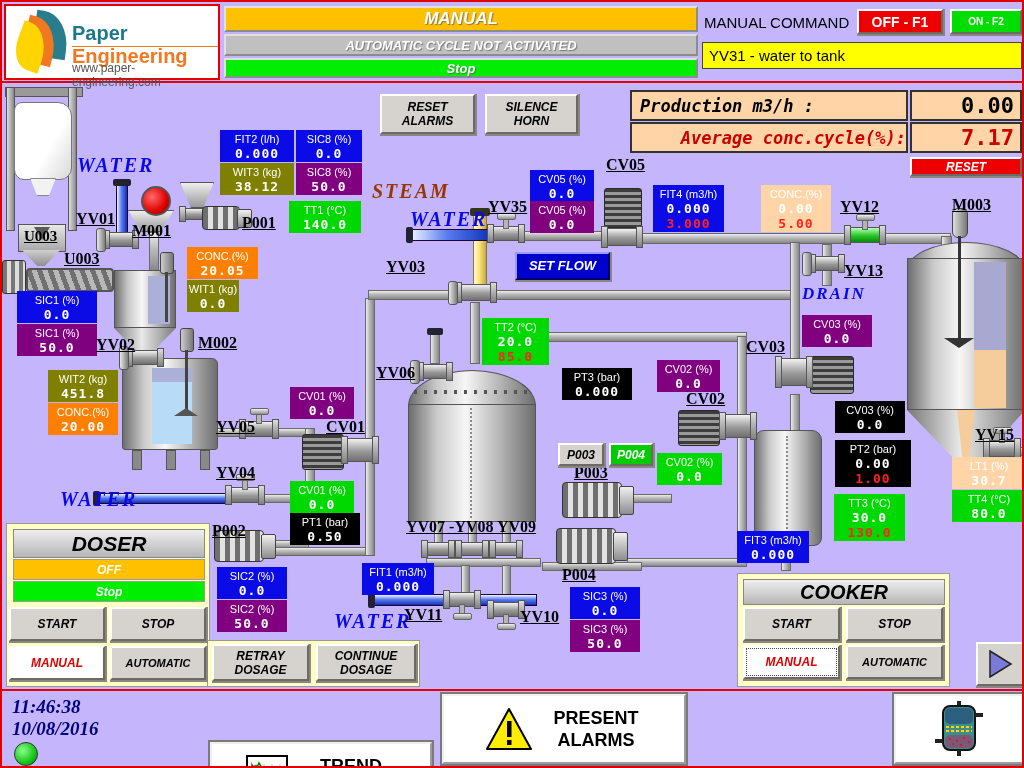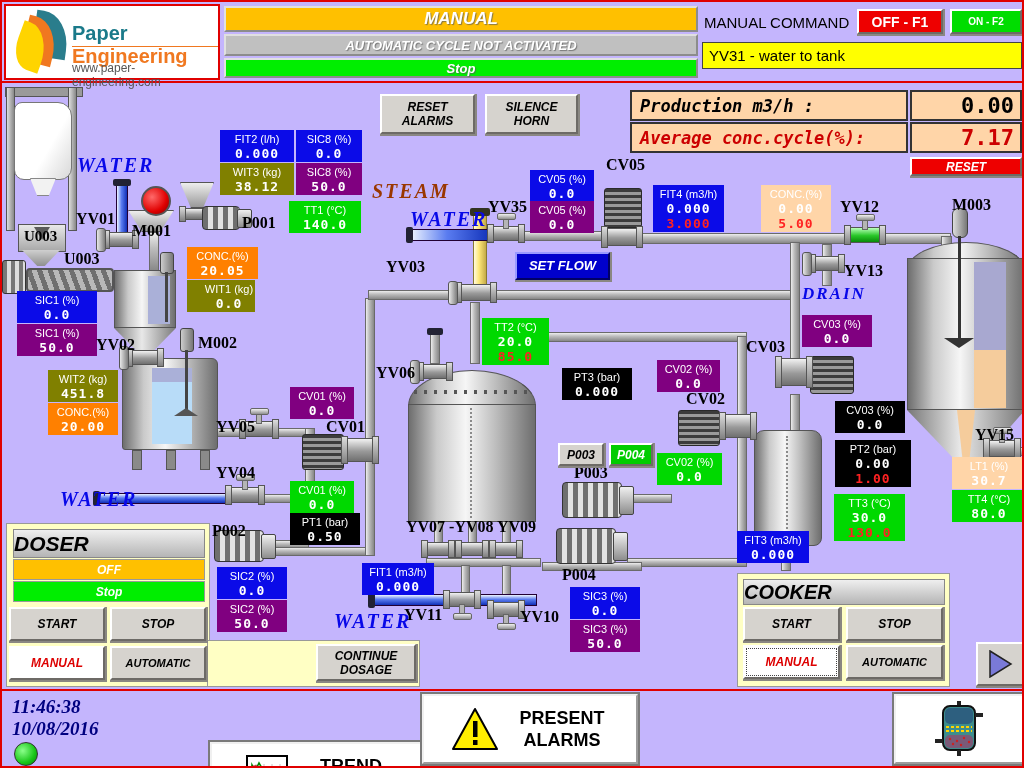--- a/index.html
+++ b/index.html
@@ -27,31 +27,31 @@
   
   .tank{position:absolute;background:linear-gradient(90deg,#6e6e6e,#cacaca 22%,#f6f6f6 45%,#bfbfbf 68%,#6e6e6e);border:1px solid #555;box-sizing:border-box;}
   .dome{border-radius:50% 50% 0 0 / 100% 100% 0 0;}
   
   .vbox{position:absolute;color:#fff;text-align:center;padding:2px 0 1px;font-size:11px;line-height:14px;z-index:30;}
   .vbox .vv{font:bold 13px "DejaVu Sans Mono",monospace;letter-spacing:1px;line-height:15px;}
   .vbox .vs{font:bold 13px "DejaVu Sans Mono",monospace;letter-spacing:1px;line-height:15px;color:#ff2222;}
   .bgblue{background:#0b0bе8;background:#0b0be8;} .bgpurple{background:#800080;} .bgolive{background:#808000;}
   .bggreen{background:#00d900;} .bgorange{background:#ff8000;} .bgpeach{background:#ffd5a8;} .bgblack{background:#000;}
   
-  .el{position:absolute;font:bold 16px "Liberation Serif",serif;color:#000;white-space:nowrap;z-index:31;}
+  .el{position:absolute;font:bold 16px "Liberation Serif",serif;color:#000;white-space:nowrap;z-index:31;text-decoration:underline;}
   .fl{position:absolute;font:italic bold 20px "Liberation Serif",serif;color:#0808e8;letter-spacing:2px;white-space:nowrap;z-index:31;}
   .fl.brown{color:#9a3700;}
   
   .btn{position:absolute;background:#d6d3ce;border-top:2px solid #fff;border-left:2px solid #fff;border-right:2px solid #6d6a66;border-bottom:2px solid #6d6a66;box-shadow:1px 1px 0 1px #8a8782;font:italic bold 12px "Liberation Sans",sans-serif;color:#000;display:flex;align-items:center;justify-content:center;text-align:center;cursor:pointer;box-sizing:border-box;z-index:40;line-height:14px;}
   .btn.red{background:#ee0000;color:#fff;}
   .btn.greenb{background:#00cc00;color:#fff;}
   .btn.blueb{background:#0000cc;color:#fff;font-size:13px;}
   .btn.whiteb{background:#fff;color:#dd0000;}
   .panel{position:absolute;background:#ffffc4;border:1px solid #999;box-sizing:border-box;z-index:35;}
-  .tbar{position:absolute;background:linear-gradient(#efefef,#b5b5b5);border:1px solid #888;font:italic bold 21px "Liberation Sans",sans-serif;color:#000;display:flex;align-items:center;justify-content:flex-start;z-index:36;}
+  .tbar{position:absolute;background:linear-gradient(#efefef,#b5b5b5);border:1px solid #888;font:italic bold 21px "Liberation Sans",sans-serif;color:#000;display:flex;align-items:center;justify-content:center;z-index:36;}
   .sbar{position:absolute;border:1px solid #999;font:italic bold 12px "Liberation Sans",sans-serif;color:#fff;display:flex;align-items:center;justify-content:center;z-index:36;}
   
   .hbar{position:absolute;left:222px;width:474px;color:#fff;font:italic bold 14px "Liberation Sans",sans-serif;display:flex;align-items:center;justify-content:center;border:2px outset #e0e0e0;box-sizing:border-box;text-shadow:1px 1px 1px rgba(90,90,90,.7);z-index:50;}
   .fbtn{position:absolute;height:70px;background:#fff;border:2px outset #f0f0f0;box-shadow:0 0 0 2px #7a7a7a;display:flex;align-items:center;justify-content:center;gap:16px;font:bold 18px "Liberation Sans",sans-serif;color:#000;cursor:pointer;box-sizing:border-box;z-index:40;text-align:center;line-height:22px;}
   .legs{position:absolute;background:#8a8a8a;border:1px solid #555;}
 </style>
 </head>
 <body>
 
 <div id="screen">
@@ -83,21 +83,21 @@
   <button class="btn greenb" style="left:948px;top:7px;width:72px;height:25px;font-style:normal;font-size:10px;background:#00dd00;">ON - F2</button>
   <div class="abs" style="left:700px;top:40px;width:320px;height:27px;background:#ffff00;border:1px solid #444;box-sizing:border-box;font:15px 'Liberation Sans',sans-serif;padding:4px 0 0 6px;z-index:50;">YV31 - water to tank</div>
   <div class="abs" style="left:0;top:79px;width:1024px;height:2px;background:#e00000;z-index:49;"></div>
 
   <div class="abs" style="left:628px;top:88px;width:278px;height:31px;background:#ffd5a8;border:2px solid #333;box-sizing:border-box;font:italic bold 17px 'DejaVu Sans Mono',monospace;color:#000;display:flex;align-items:center;padding-left:8px;z-index:40;">
       <span>Production m3/h :</span>
     </div>
   <div class="abs" style="left:908px;top:88px;width:112px;height:31px;background:#ffd5a8;border:2px solid #333;box-sizing:border-box;font:bold 22px 'DejaVu Sans Mono',monospace;color:#000;display:flex;align-items:center;justify-content:flex-end;padding-right:6px;z-index:40;">
       <span>0.00</span>
     </div>
-  <div class="abs" style="left:628px;top:120px;width:278px;height:31px;background:#ffd5a8;border:2px solid #333;box-sizing:border-box;font:italic bold 17px 'DejaVu Sans Mono',monospace;color:#cc0000;display:flex;align-items:center;padding-left:8px;z-index:40;">
+  <div class="abs" style="left:628px;top:120px;width:278px;height:31px;background:#ffd5a8;border:2px solid #333;box-sizing:border-box;font:italic bold 17px 'DejaVu Sans Mono',monospace;color:#cc0000;display:flex;align-items:center;padding-left:8px;z-index:40;justify-content:flex-end;">
       <span>Average conc.cycle(%):</span>
     </div>
   <div class="abs" style="left:908px;top:120px;width:112px;height:31px;background:#ffd5a8;border:2px solid #333;box-sizing:border-box;font:bold 22px 'DejaVu Sans Mono',monospace;color:#cc0000;display:flex;align-items:center;justify-content:flex-end;padding-right:6px;z-index:40;">
       <span>7.17</span>
     </div>
   <button class="btn red" style="left:908px;top:155px;width:112px;height:19px;font-size:12px;">RESET</button>
 
   <button class="btn" style="left:378px;top:92px;width:95px;height:40px;">RESET ALARMS</button>
   <button class="btn" style="left:483px;top:92px;width:93px;height:40px;">SILENCE HORN</button>
 
@@ -287,21 +287,21 @@
     </div>
   <div class="vbox bgpeach" style="left:759px;top:183px;width:70px;">
       <div>CONC.(%)</div>
       <div class="vv">0.00</div>
       <div class="vs">5.00</div>
     </div>
   <div class="vbox bgorange" style="left:185px;top:245px;width:71px;">
       <div>CONC.(%)</div>
       <div class="vv">20.05</div>
     </div>
-  <div class="vbox bgolive" style="left:185px;top:278px;width:52px;padding-left:16px;">
+  <div class="vbox bgolive" style="left:185px;top:278px;width:52px;">
       <div>WIT1 (kg)</div>
       <div class="vv">0.0</div>
     </div>
   <div class="vbox bgblue" style="left:15px;top:289px;width:80px;">
       <div>SIC1 (%)</div>
       <div class="vv">0.0</div>
     </div>
   <div class="vbox bgpurple" style="left:15px;top:322px;width:80px;">
       <div>SIC1 (%)</div>
       <div class="vv">50.0</div>
@@ -440,20 +440,21 @@
     </div>
   <div class="sbar" style="left:11px;top:579px;width:190px;height:19px;background:#00ee00;">
       <span>Stop</span>
     </div>
   <button class="btn" style="left:7px;top:605px;width:96px;height:34px;">START</button>
   <button class="btn" style="left:108px;top:605px;width:96px;height:34px;">STOP</button>
   <button class="btn whiteb" style="left:7px;top:644px;width:96px;height:34px;">MANUAL</button>
   <button class="btn" style="left:108px;top:644px;width:96px;height:34px;font-size:11px;">AUTOMATIC</button>
 
   <div class="panel" style="left:205px;top:638px;width:213px;height:47px;"></div>
+  <button class="btn" style="left:210px;top:642px;width:97px;height:37px;">RETRAY DOSAGE</button>
   <button class="btn" style="left:314px;top:642px;width:100px;height:37px;">CONTINUE DOSAGE</button>
 
   <div class="panel" style="left:735px;top:571px;width:213px;height:114px;"></div>
   <div class="tbar" style="left:741px;top:577px;width:200px;height:24px;font-size:20px;">
       <span>COOKER</span>
     </div>
   <button class="btn" style="left:741px;top:605px;width:97px;height:34px;">START</button>
   <button class="btn" style="left:844px;top:605px;width:97px;height:34px;">STOP</button>
   <button class="btn whiteb" style="left:741px;top:643px;width:97px;height:34px;outline:1px dotted #444;outline-offset:-4px;">MANUAL</button>
   <button class="btn" style="left:844px;top:643px;width:97px;height:34px;font-size:11px;">AUTOMATIC</button>
@@ -486,21 +487,21 @@
           <circle cx="26" cy="30" r="0.8"></circle>
           <circle cx="34" cy="30" r="0.8"></circle>
         </g>
         <line x1="2" y1="14" x2="40" y2="14" stroke="#0000dd" stroke-width="1.5"></line>
         <polyline points="4,38 6,10 9,16 13,8 17,15 21,12" fill="none" stroke="#008800" stroke-width="1.6"></polyline>
         <polyline points="4,12 10,11 15,14 20,24 24,34 30,38" fill="none" stroke="#aa0000" stroke-width="1.6"></polyline>
       </svg>
     <span style="width:90px;">TREND ONLINE</span>
   </button>
 
-  <button class="fbtn" style="left:420px;top:692px;width:216px;">
+  <button class="fbtn" style="left:440px;top:692px;width:244px;">
     <svg width="48" height="44" viewBox="0 0 48 44">
         <polygon points="24,2 46,42 2,42" fill="#ffee00" stroke="#000" stroke-width="2" stroke-linejoin="round"></polygon>
         <rect x="22" y="14" width="4.5" height="16" fill="#000"></rect>
         <rect x="22" y="33" width="4.5" height="5" fill="#000"></rect>
       </svg>
     <span style="width:94px;">PRESENT ALARMS</span>
   </button>
 
 
   <button class="fbtn" style="left:892px;top:692px;width:130px;">

